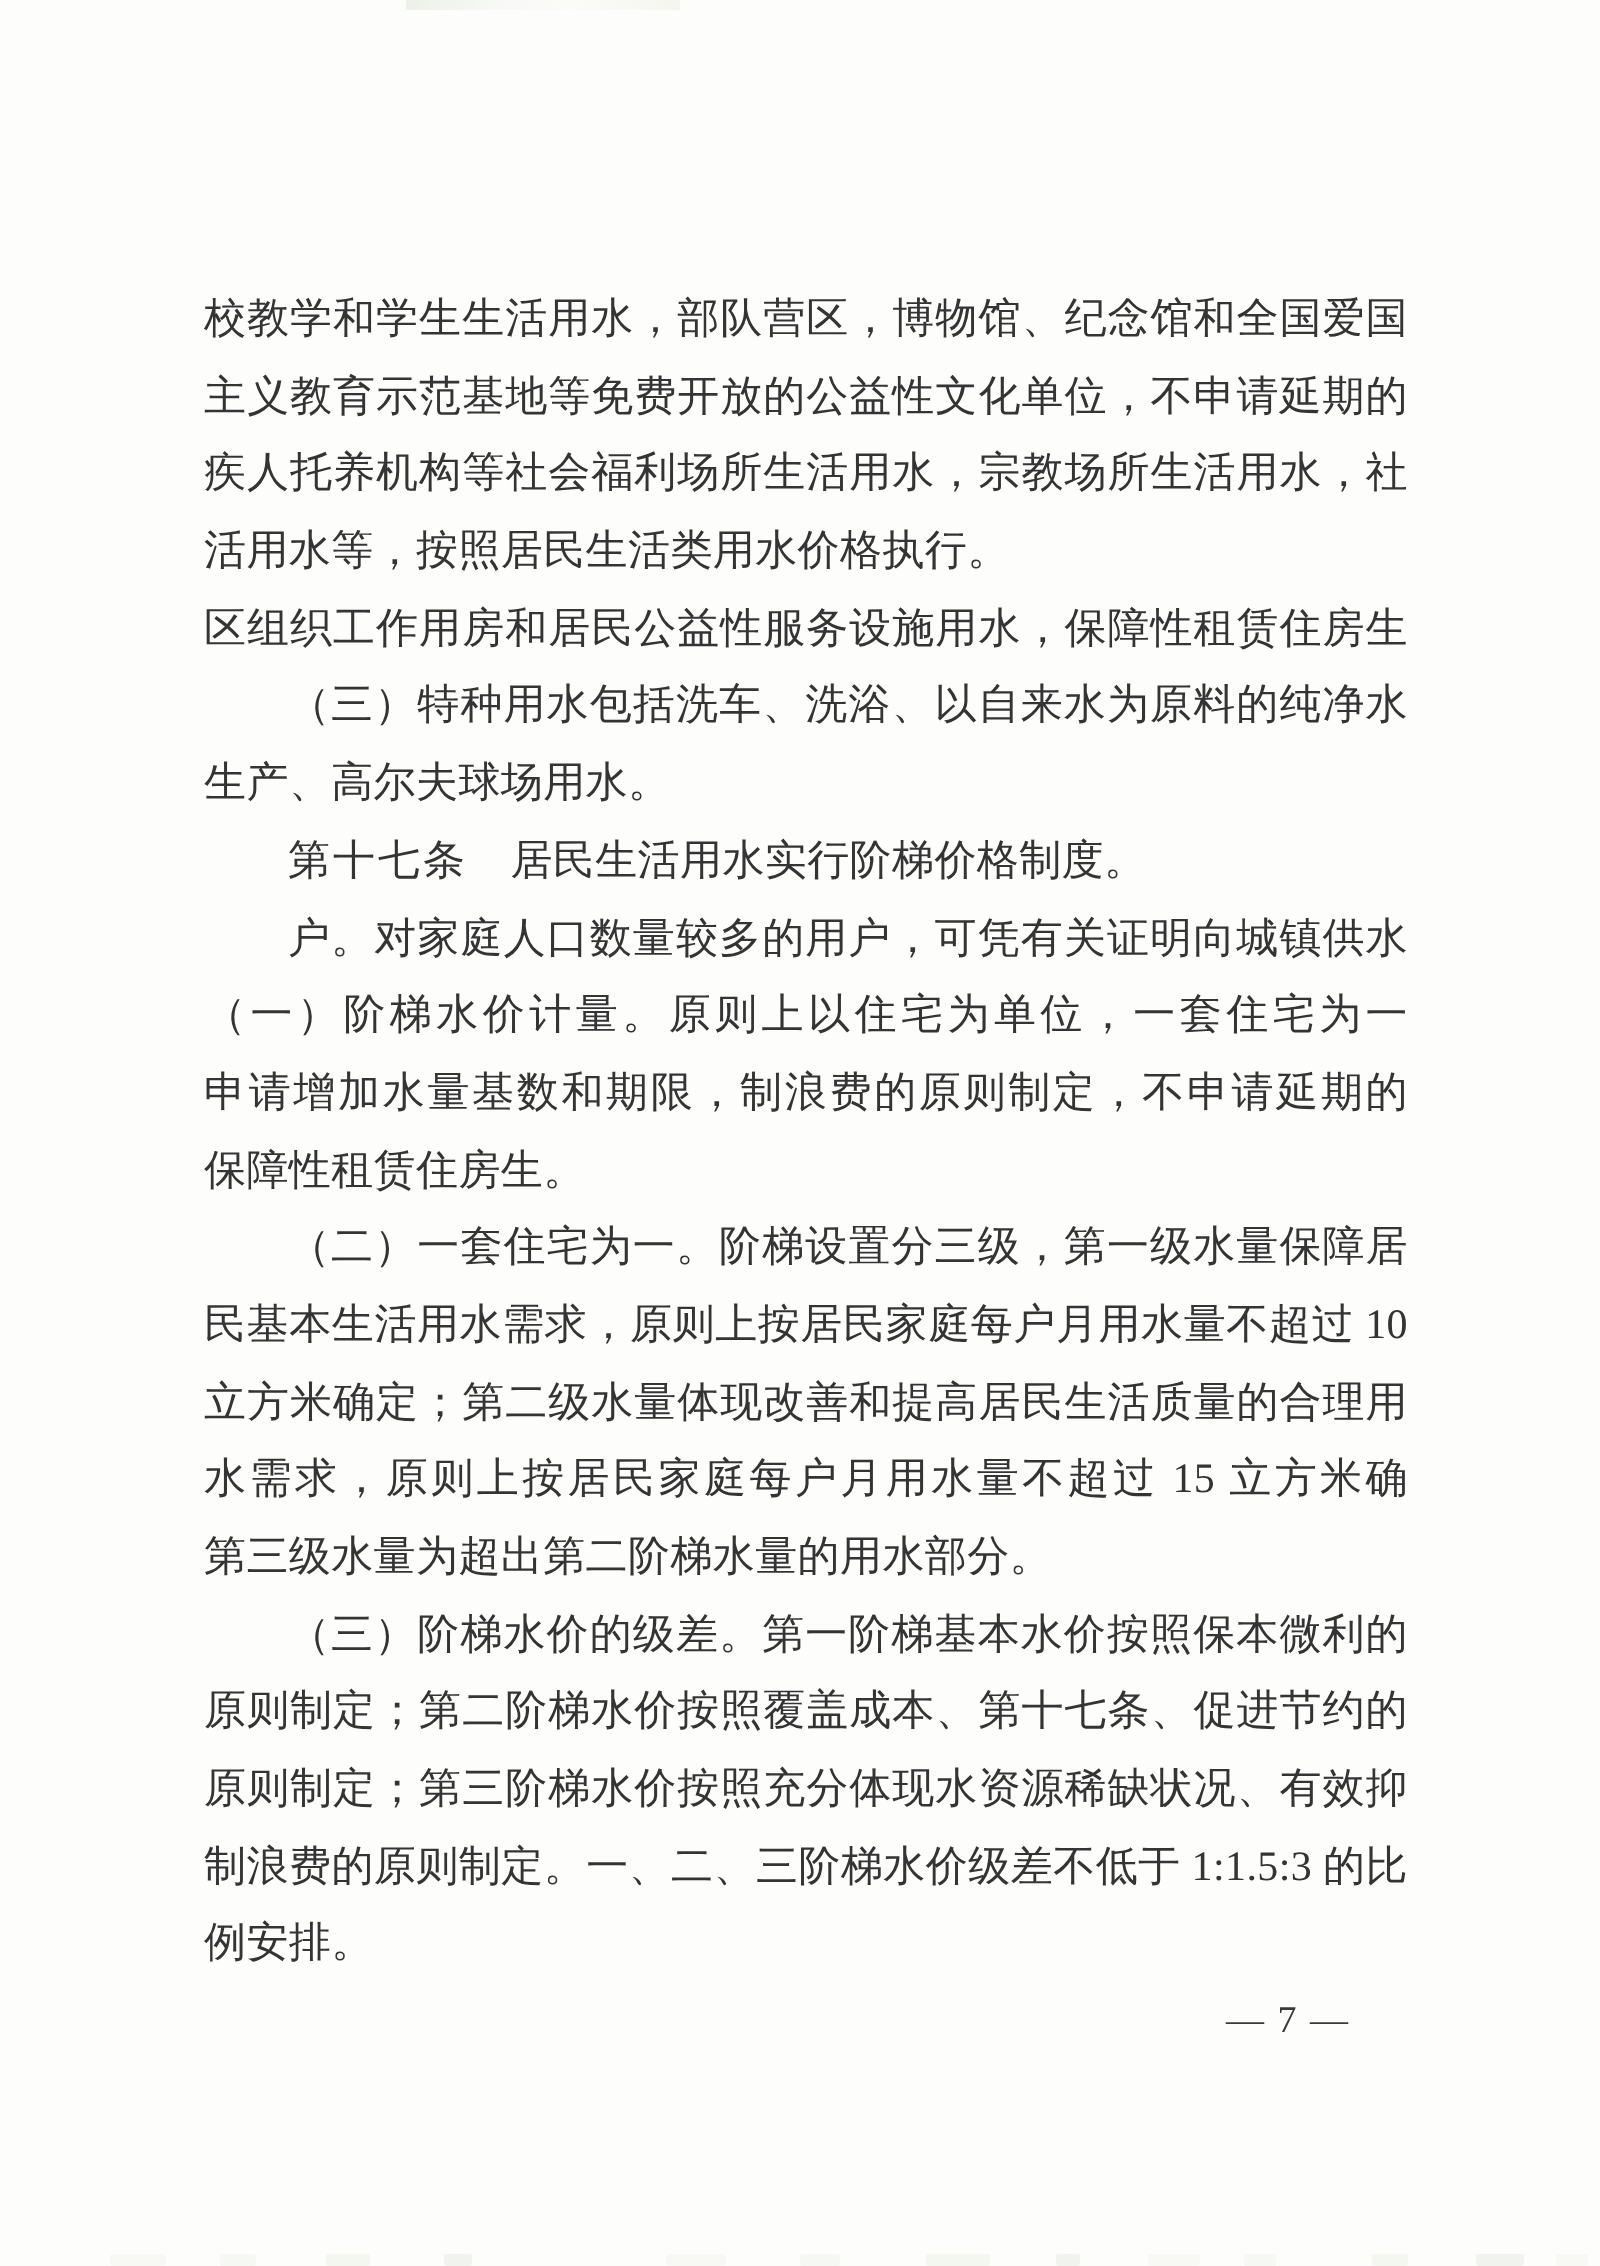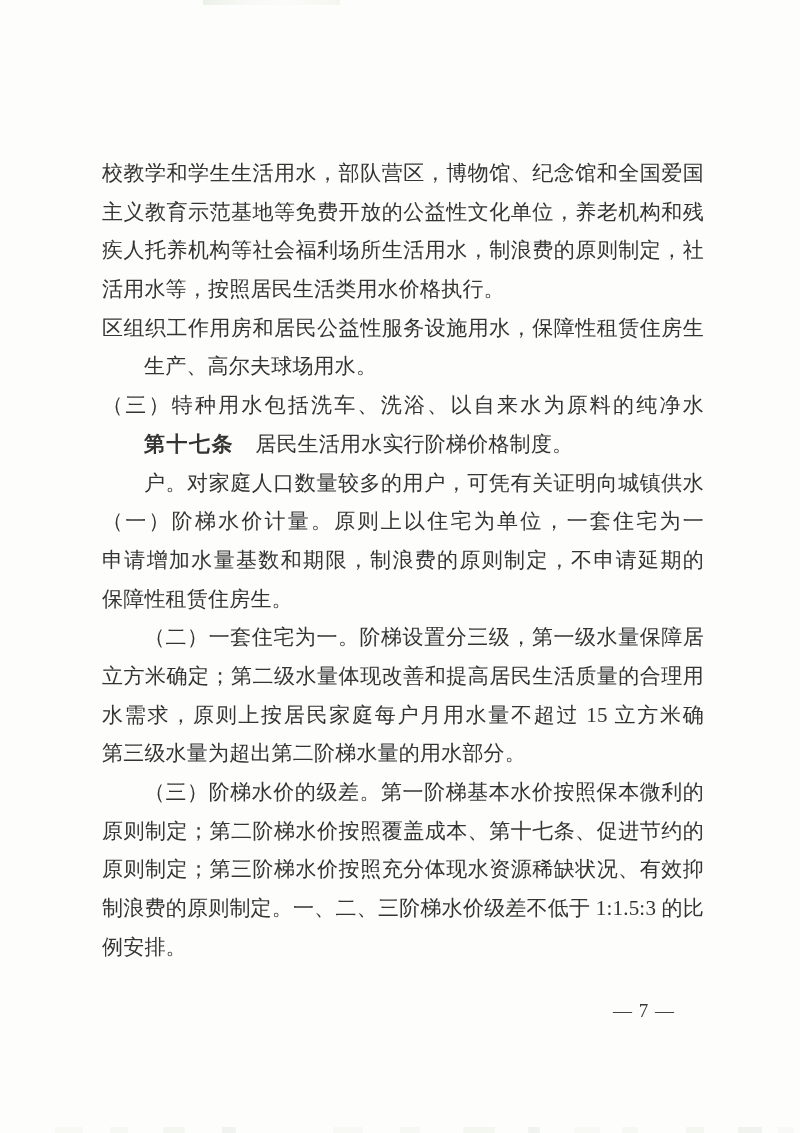--- a/index.html
+++ b/index.html
@@ -17,21 +17,21 @@
   
   .scan-page {
     position: absolute;
     inset: 0;
     background: #fdfdfc;
   }
   
   .doc-body {
     position: absolute;
     left: 102px;
-    top: 154px;
+    top: 140px;
     width: 602px;
     color: #343434;
     font-size: 21px;
     letter-spacing: 0.2px;
     text-rendering: optimizeLegibility;
   }
   .para {
     margin: 0;
     padding: 0;
   }
@@ -42,21 +42,21 @@
     text-align-last: justify;
     overflow: hidden;
   }
   .line.last {
     text-align-last: left;
   }
   .para.indent .line:first-child {
     padding-left: 42px;
   }
   .bold {
-    font-weight: 700;
+    font-weight: 400;
     letter-spacing: 1.5px;
     margin-top: 14px;
   }
   
   .page-number {
     position: absolute;
     left: 596px;
     top: 1000px;
     width: 96px;
     text-align: center;
@@ -91,40 +91,41 @@
 </head>
 <body>
 
 <div class="scan-page">
 
   <div class="artifact top-smudge"></div>
 
   <section class="doc-body" id="doc-body">
       <div class="para">
         <div class="line">校教学和学生生活用水，部队营区，博物馆、纪念馆和全国爱国</div>
-        <div class="line">主义教育示范基地等免费开放的公益性文化单位，养老机构和残</div>
-        <div class="line">疾人托养机构等社会福利场所生活用水，制浪费的原则制定，社</div>
+        <div class="line">主义教育示范基地等免费开放的公益性文化单位，不申请延期的</div>
+        <div class="line">疾人托养机构等社会福利场所生活用水，宗教场所生活用水，社</div>
         <div class="line last">活用水等，按照居民生活类用水价格执行。</div>
         <div class="line">区组织工作用房和居民公益性服务设施用水，保障性租赁住房生</div>
       </div>
       <div class="para indent">
+        <div class="line">（三）特种用水包括洗车、洗浴、以自来水为原料的纯净水</div>
         <div class="line last">生产、高尔夫球场用水。</div>
-        <div class="line">（三）特种用水包括洗车、洗浴、以自来水为原料的纯净水</div>
       </div>
       <div class="para indent">
         <div class="line last"><span class="bold">第十七条</span>　居民生活用水实行阶梯价格制度。</div>
       </div>
       <div class="para indent">
         <div class="line">户。对家庭人口数量较多的用户，可凭有关证明向城镇供水企业</div>
         <div class="line">（一）阶梯水价计量。原则上以住宅为单位，一套住宅为一</div>
         <div class="line">申请增加水量基数和期限，制浪费的原则制定，不申请延期的</div>
         <div class="line last">保障性租赁住房生。</div>
       </div>
       <div class="para indent">
         <div class="line">（二）一套住宅为一。阶梯设置分三级，第一级水量保障居</div>
+        <div class="line">民基本生活用水需求，原则上按居民家庭每户月用水量不超过 10</div>
         <div class="line">立方米确定；第二级水量体现改善和提高居民生活质量的合理用</div>
         <div class="line">水需求，原则上按居民家庭每户月用水量不超过 15 立方米确定；</div>
         <div class="line last">第三级水量为超出第二阶梯水量的用水部分。</div>
       </div>
       <div class="para indent">
         <div class="line">（三）阶梯水价的级差。第一阶梯基本水价按照保本微利的</div>
         <div class="line">原则制定；第二阶梯水价按照覆盖成本、第十七条、促进节约的</div>
         <div class="line">原则制定；第三阶梯水价按照充分体现水资源稀缺状况、有效抑</div>
         <div class="line">制浪费的原则制定。一、二、三阶梯水价级差不低于 1:1.5:3 的比</div>
         <div class="line last">例安排。</div>

